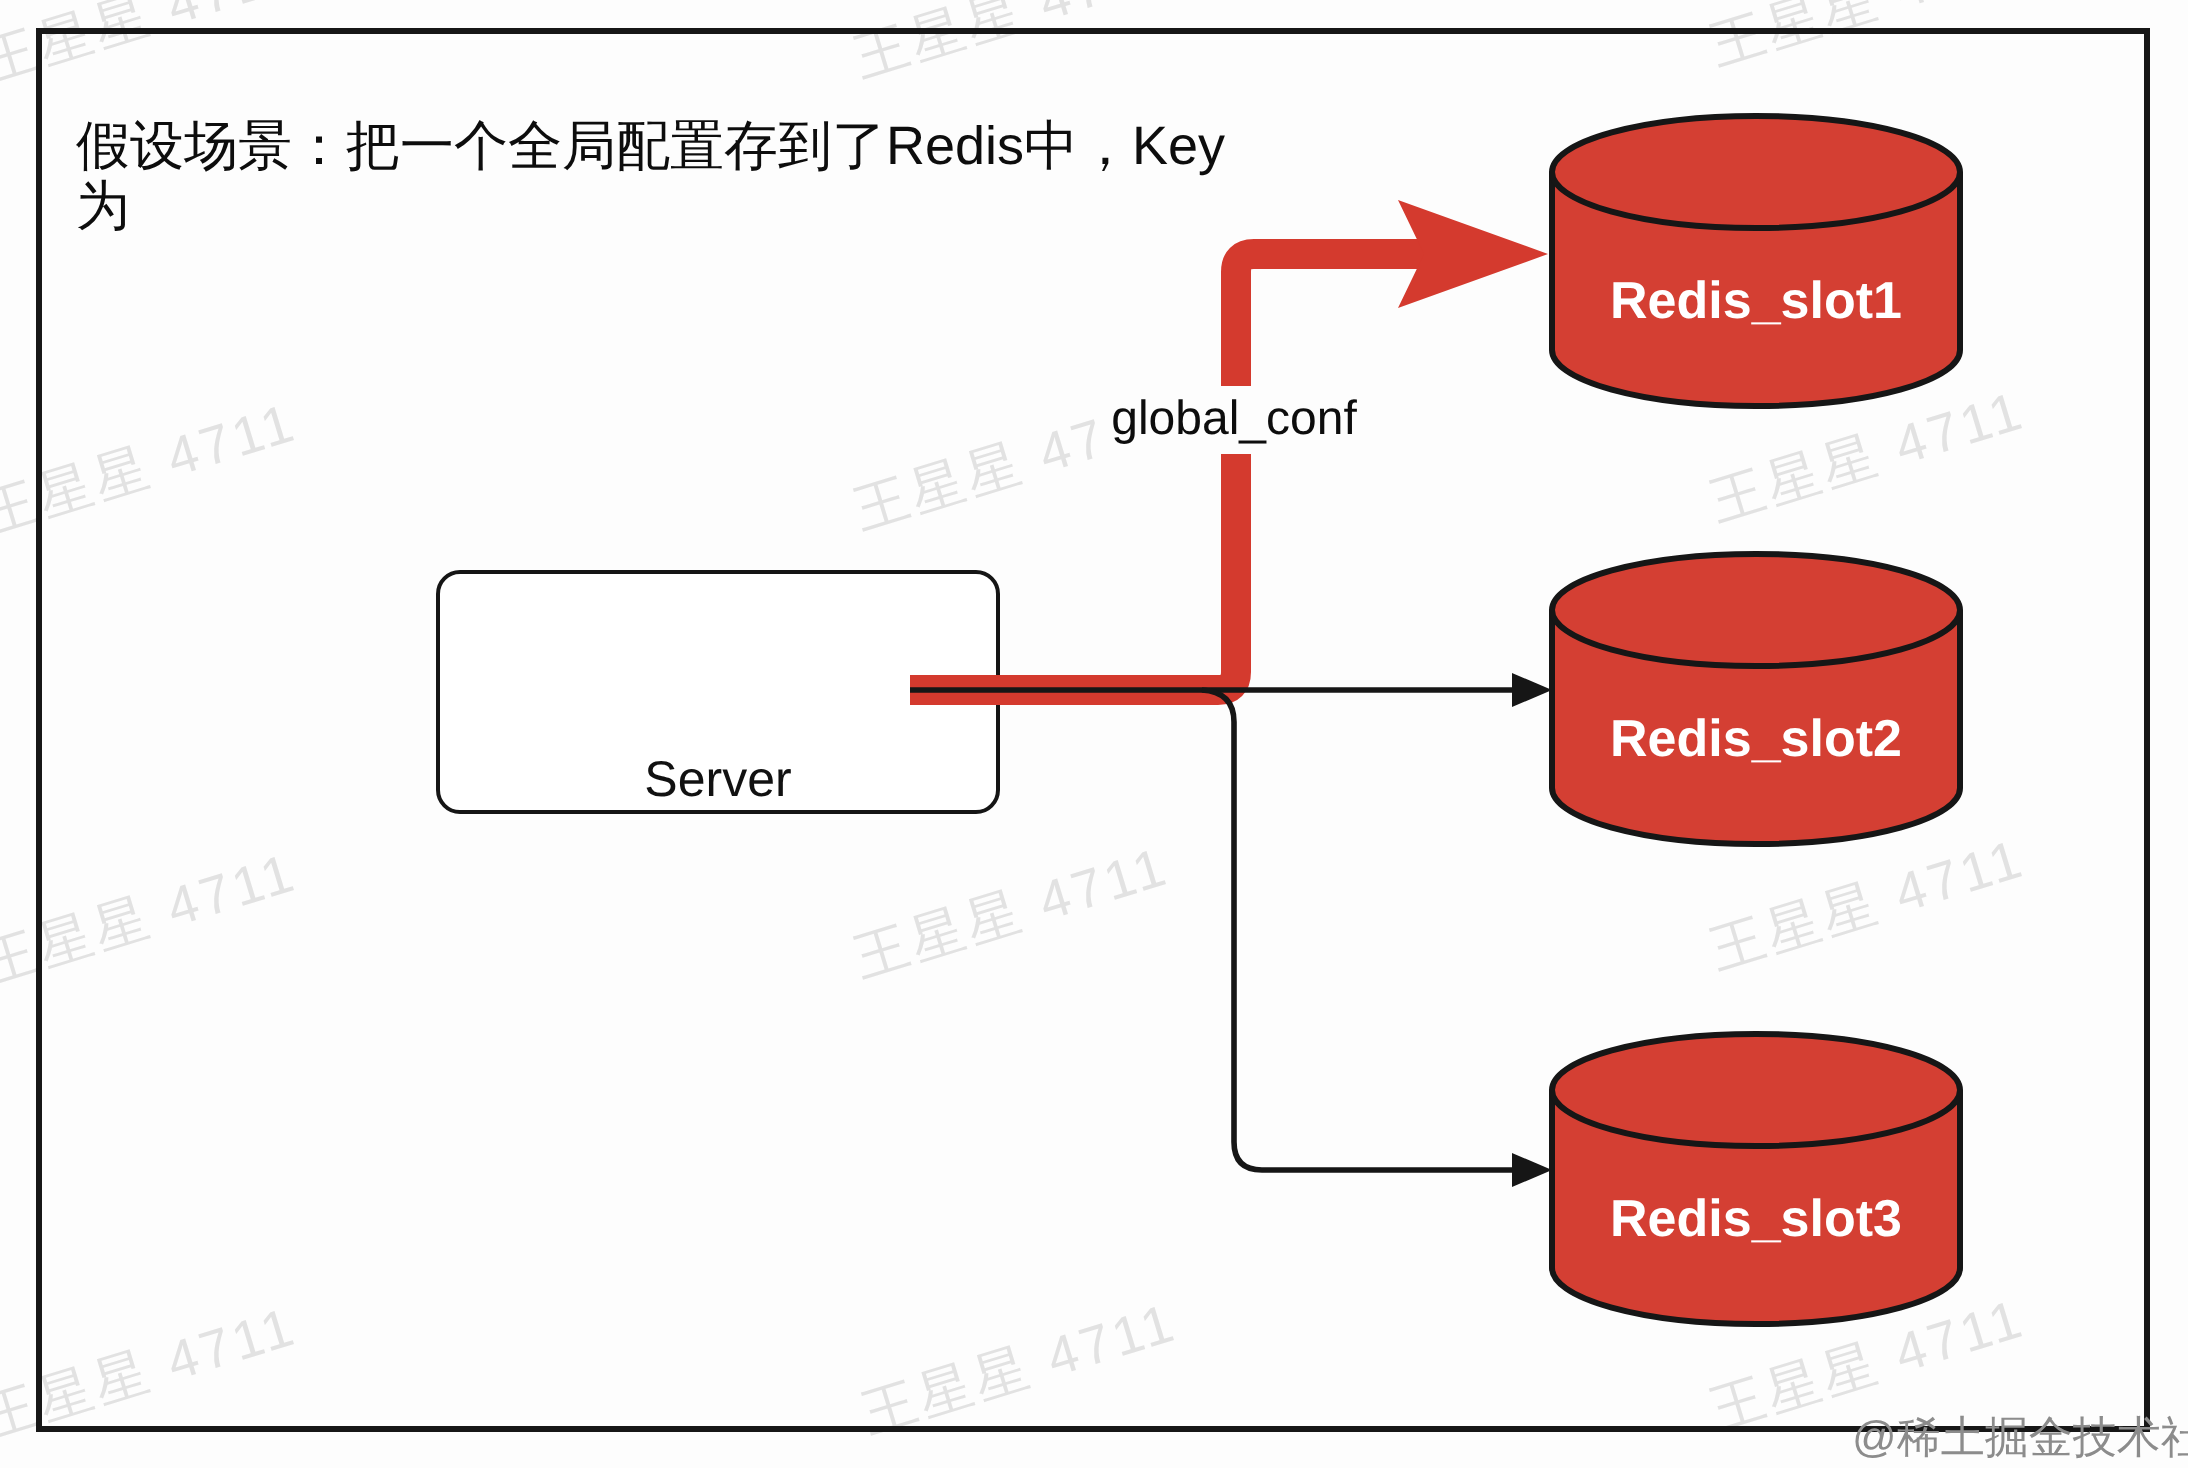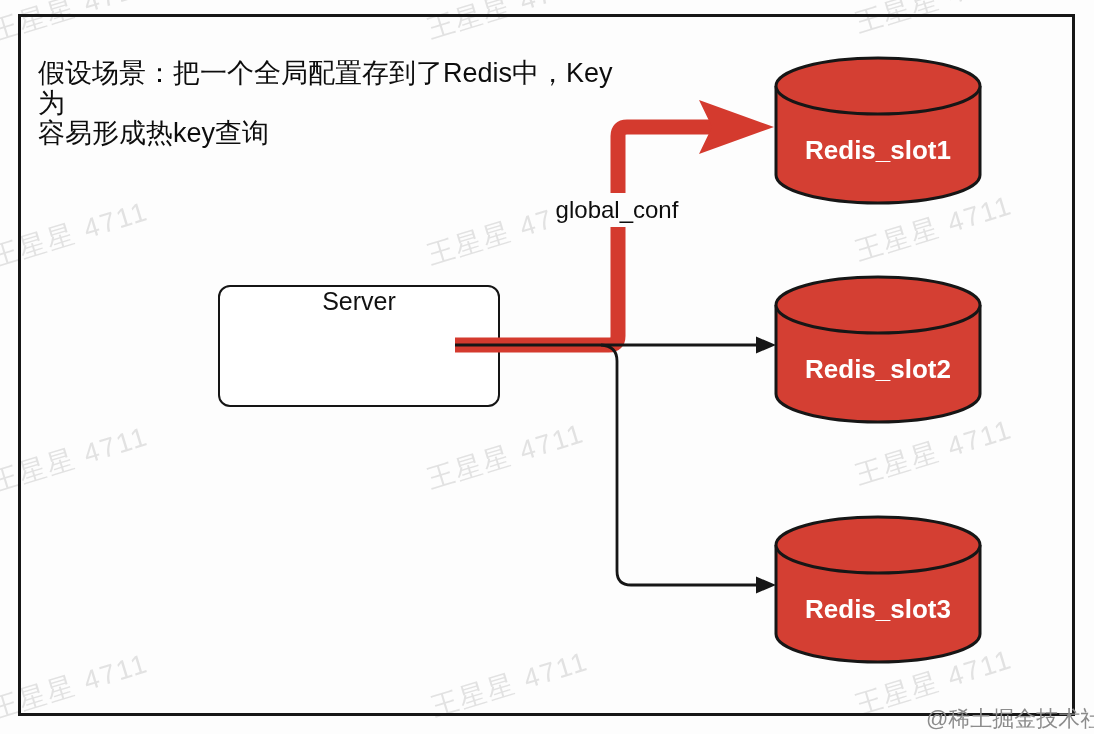--- a/index.html
+++ b/index.html
@@ -56,21 +56,21 @@
     position: absolute;
     left: 218px;
     top: 285px;
     width: 282px;
     height: 122px;
     border: 2.5px solid #151515;
     border-radius: 12px;
     background: #ffffff;
     box-sizing: border-box;
     display: flex;
-    align-items: flex-start;
+    align-items: flex-end;
     justify-content: center;
     z-index: 3;
   }
   .server-box span {
     font-size: 25px;
     color: #111111;
   }
   
   .gfx {
     position: absolute;
@@ -127,21 +127,20 @@
   <div class="wm" style="left:428px; top:462px;">王星星 4711</div>
   <div class="wm" style="left:856px; top:458px;">王星星 4711</div>
   <div class="wm" style="left:-8px;  top:692px;">王星星 4711</div>
   <div class="wm" style="left:432px; top:690px;">王星星 4711</div>
   <div class="wm" style="left:856px; top:688px;">王星星 4711</div>
 
   <div class="frame"></div>
 
   <div class="desc">
     <div>假设场景：把一个全局配置存到了Redis中，Key为</div>
-    <div>容易形成热key查询</div>
   </div>
 
   <div class="server-box">
     <span>Server</span>
   </div>
 
   <svg class="gfx" width="1094" height="734" viewBox="0 0 1094 734">
 
     <g>
       <path d="M455,345 L609,345 Q618,345 618,336 L618,136 Q618,127 627,127 L713,127" fill="none" stroke="#d43a2e" stroke-width="15"></path>

